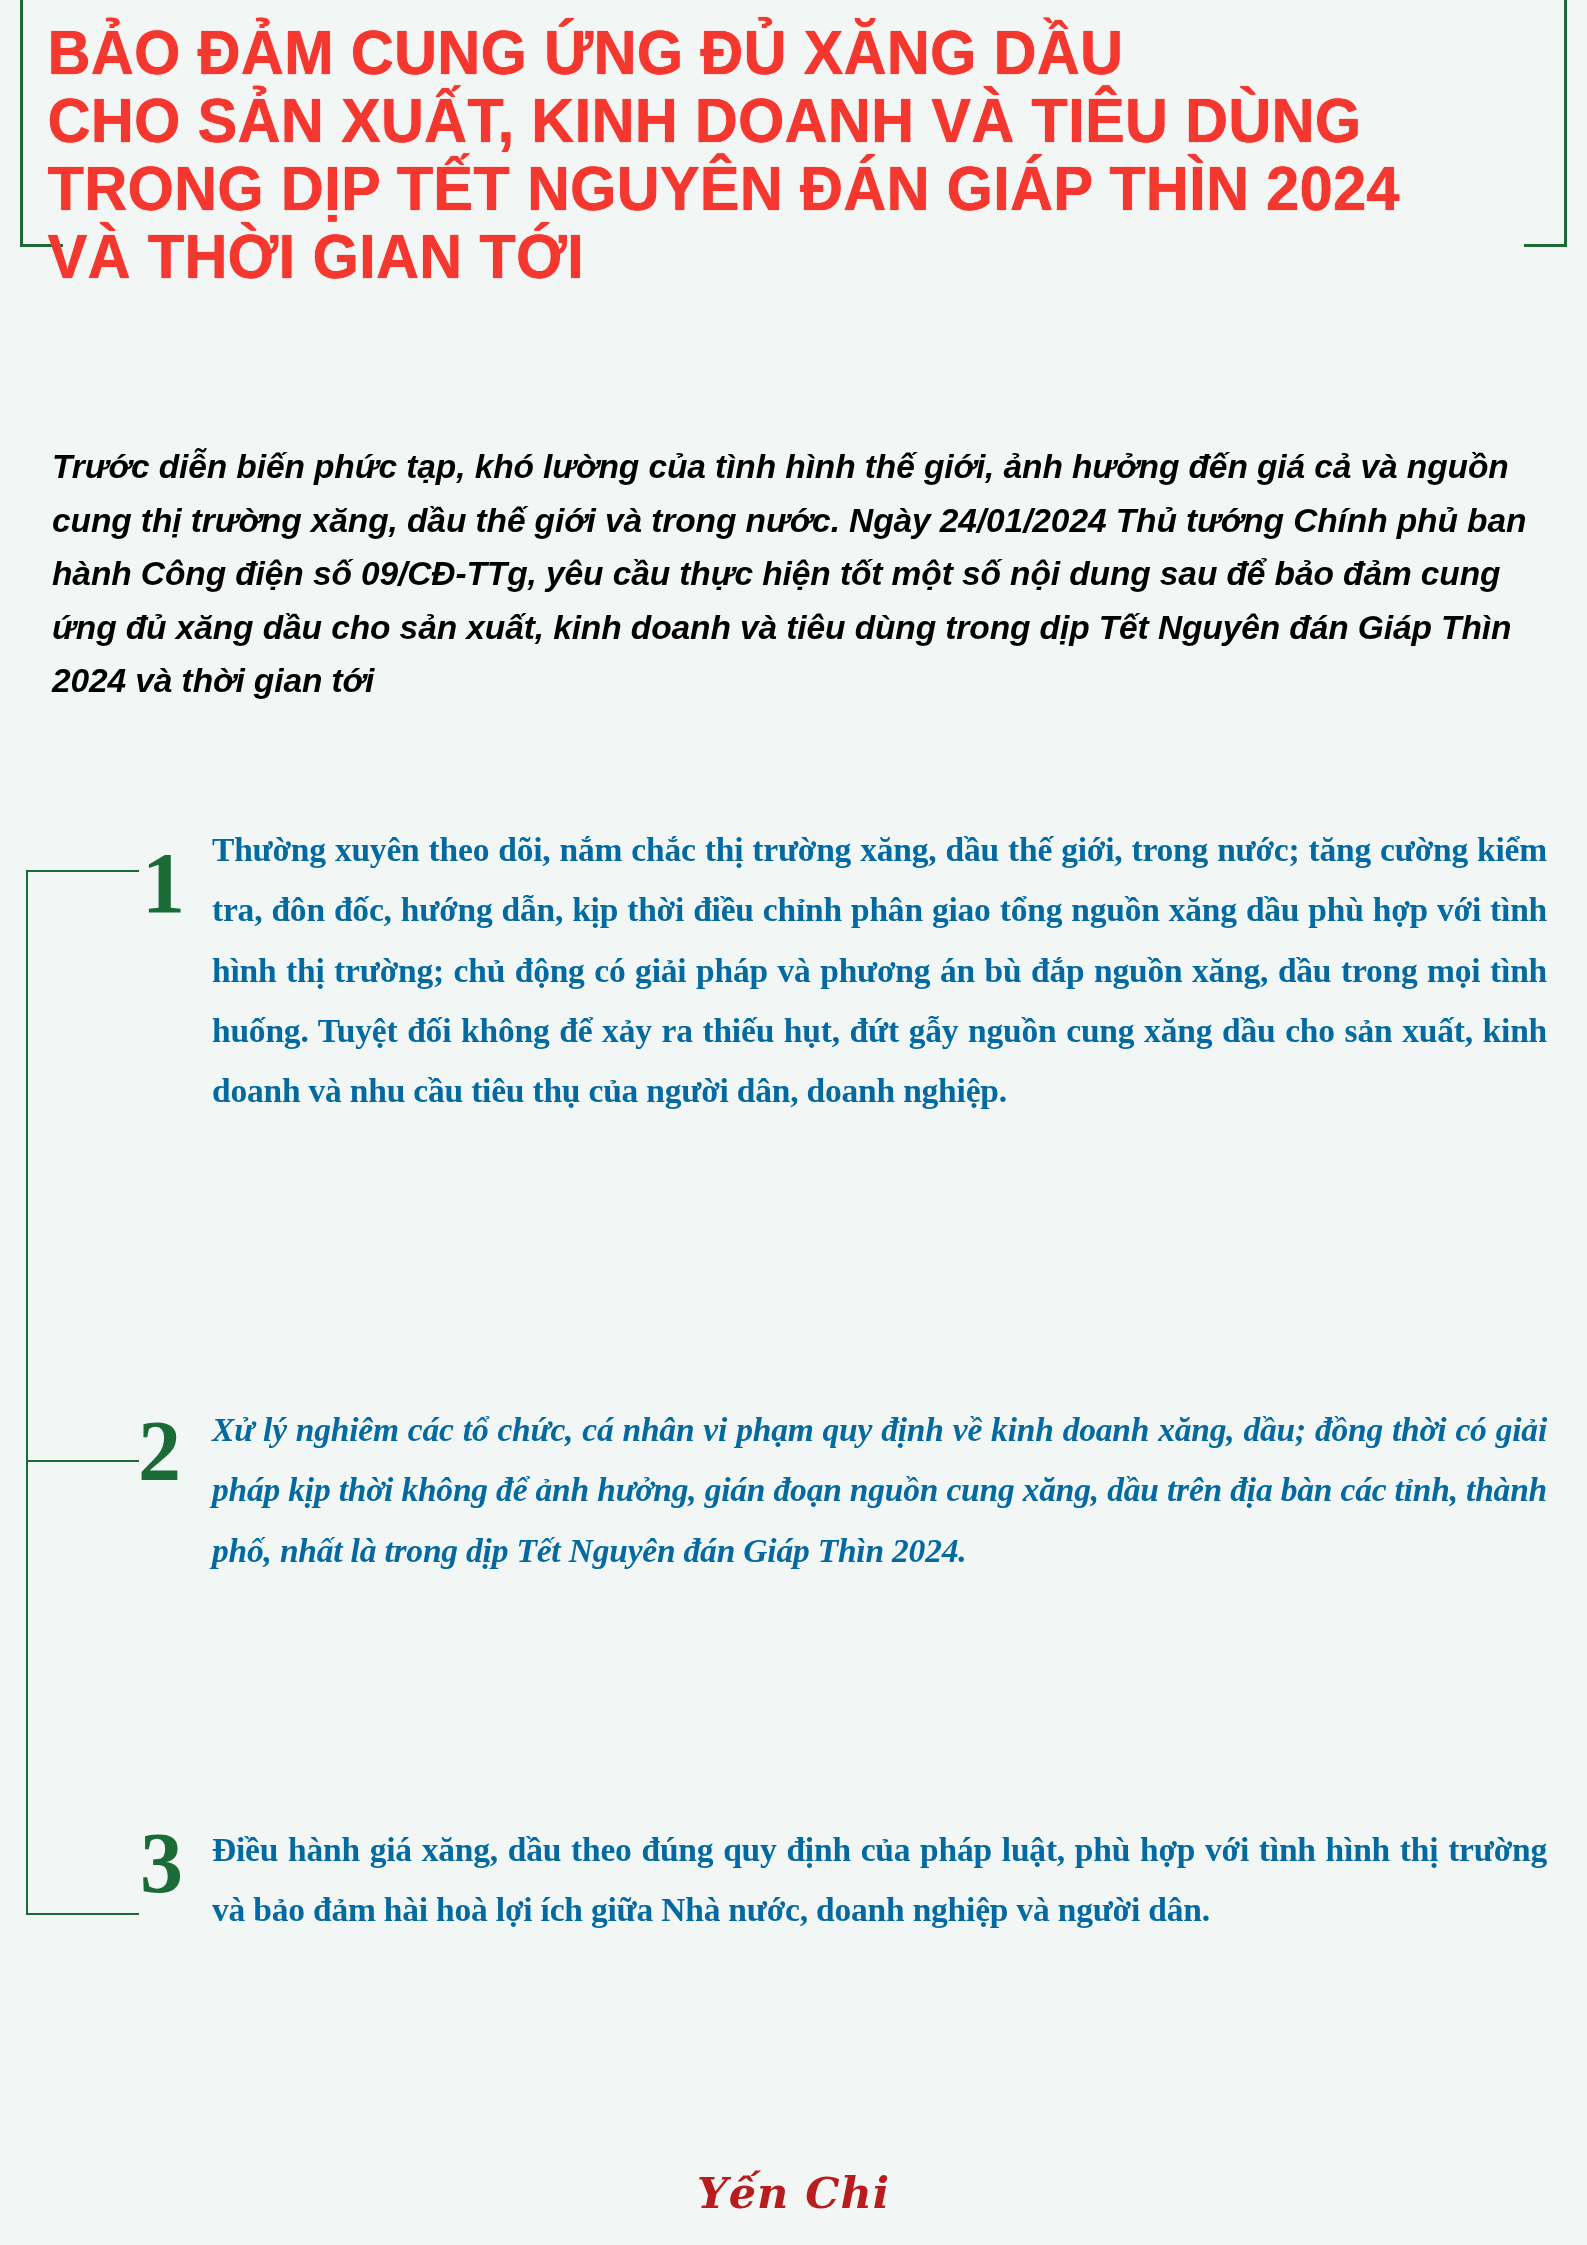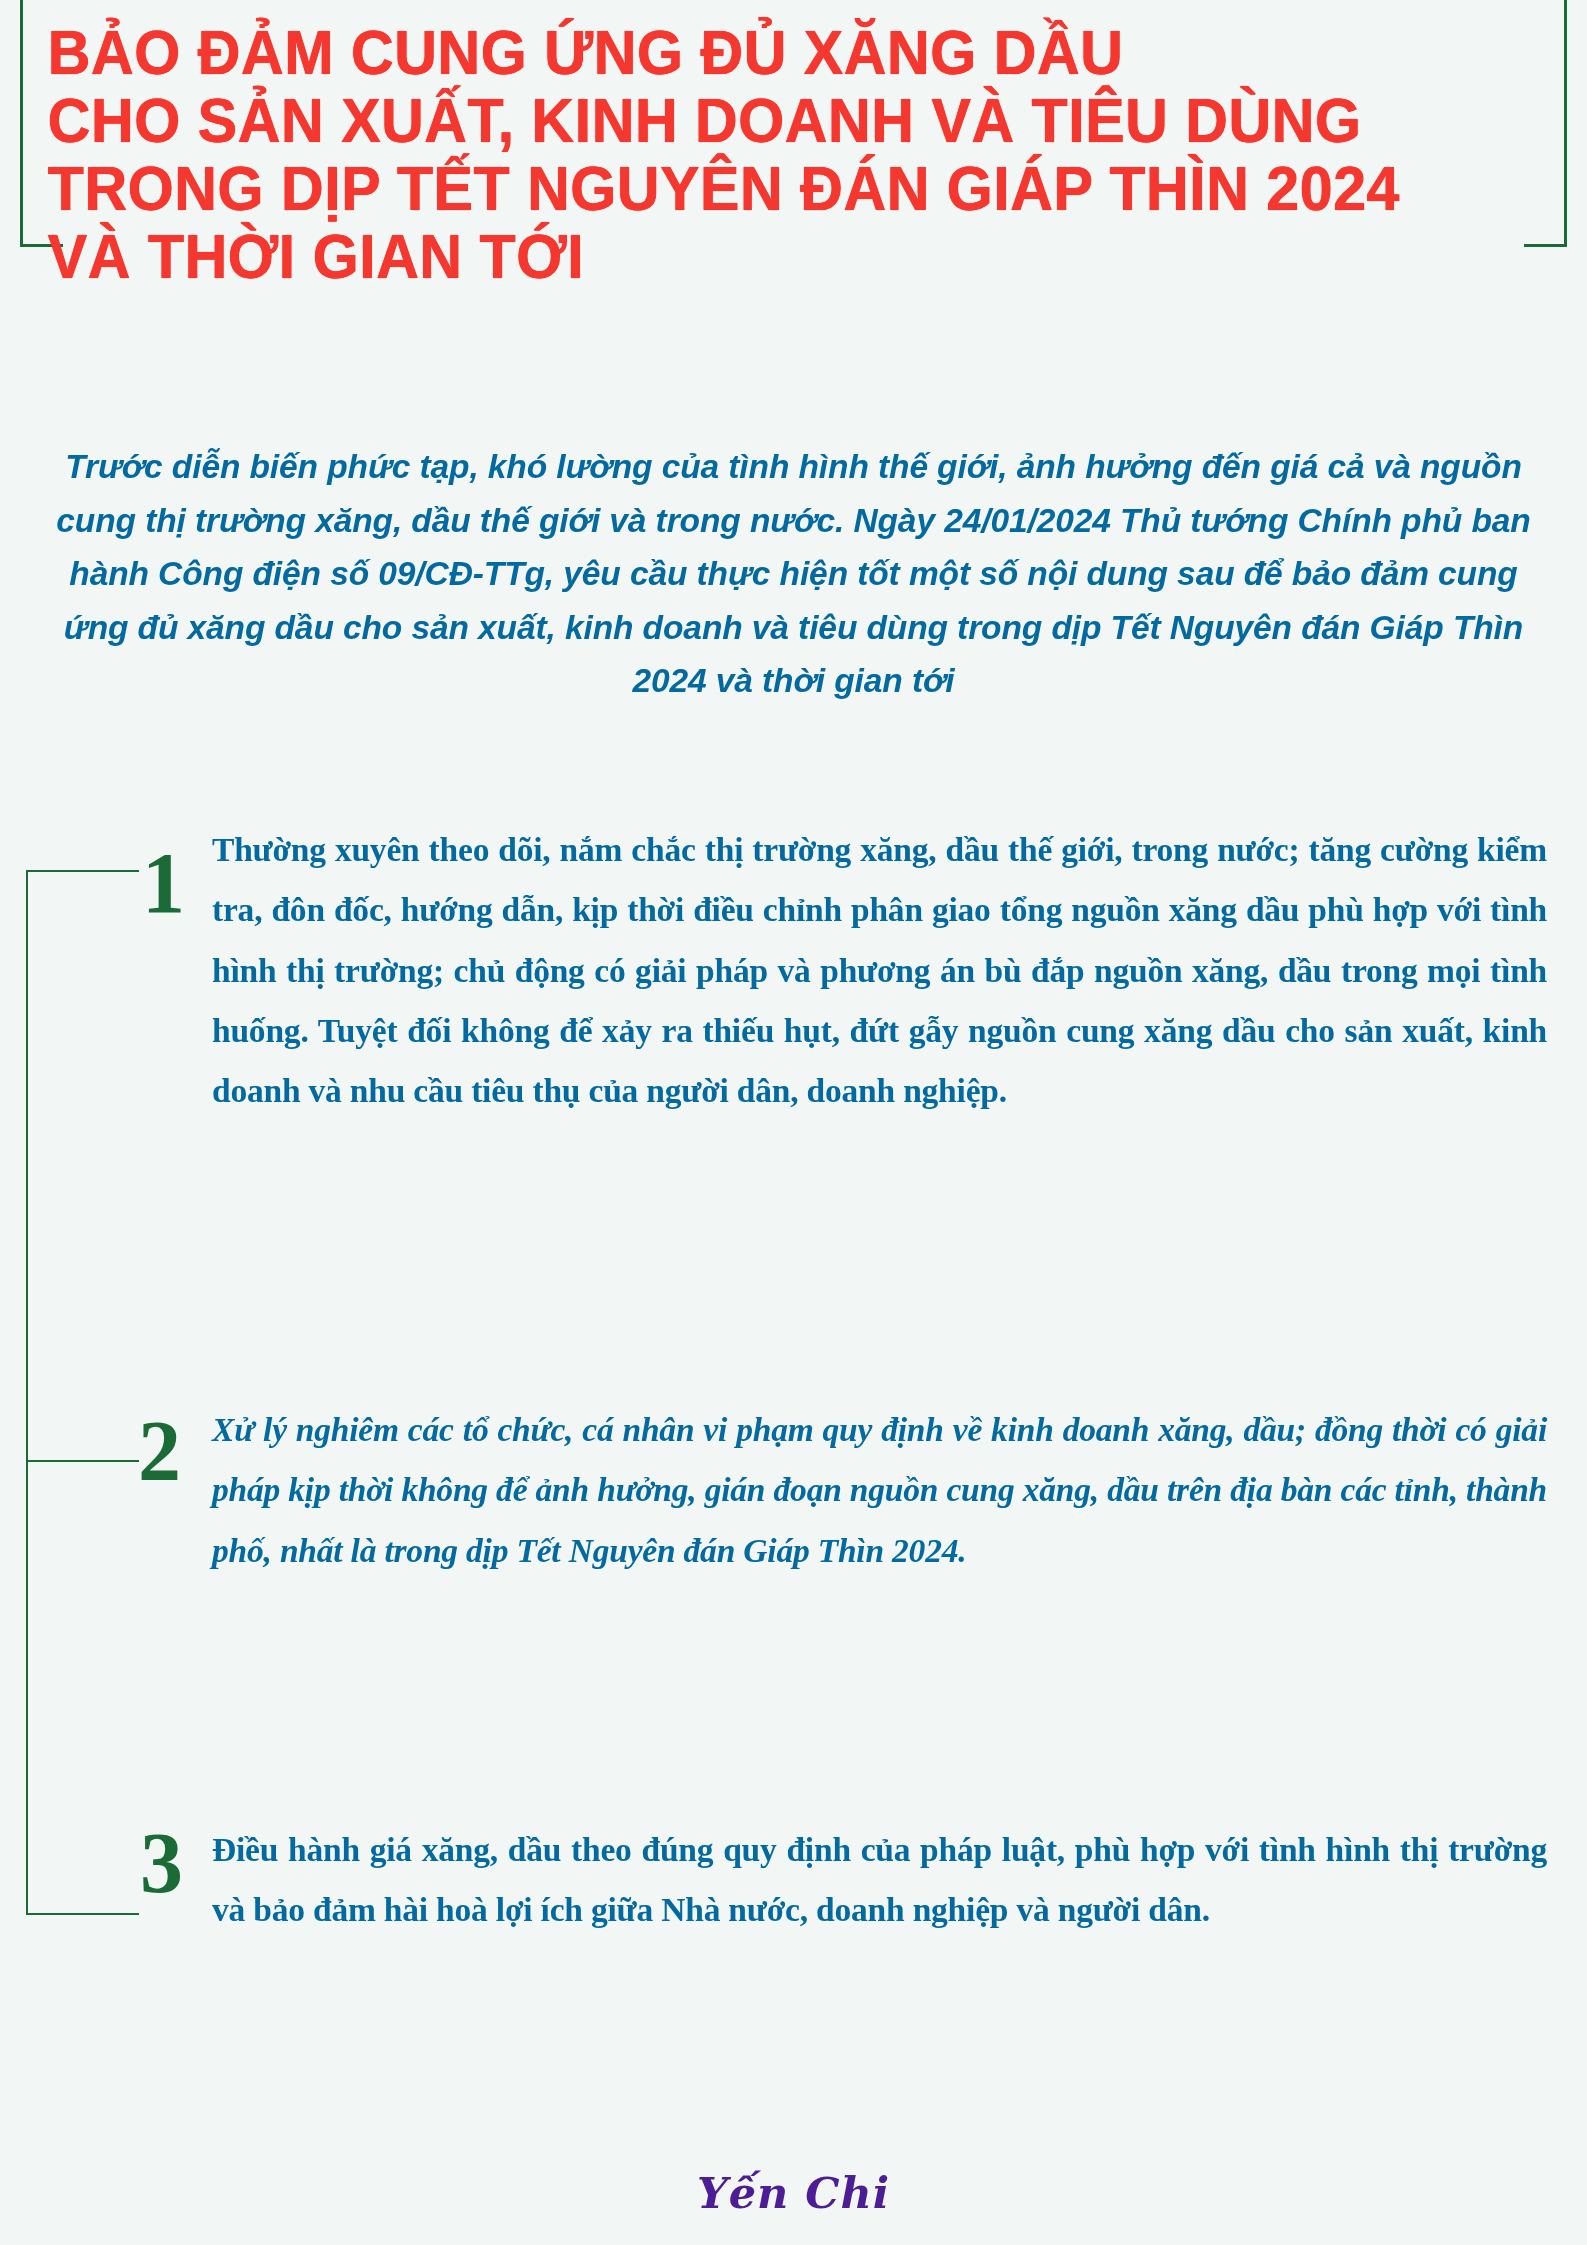--- a/index.html
+++ b/index.html
@@ -64,22 +64,21 @@
     white-space: nowrap;
     text-shadow: 0 0 1px #f4382f, 0.5px 0 0 #f4382f;
   }
 
   
   .intro {
     position: absolute;
     left: 52px;
     top: 440px;
     width: 1483px;
-    text-align: center;
-    color: #0369a1;
+    color: #000000;
     font-family: "Liberation Sans", sans-serif;
     font-style: italic;
     font-weight: 700;
     font-size: 33.5px;
     line-height: 1.60;
     letter-spacing: -0.1px;
   }
 
   
   .rail {
@@ -138,21 +137,21 @@
   #item-3 .item-num  { left: 140px; top: 0px; }
   #item-3 .item-body { left: 212px; top: 0px; width: 1335px; }
 
   
   .signature {
     position: absolute;
     left: 0;
     top: 2168px;
     width: 1587px;
     text-align: center;
-    color: #4c1d95;
+    color: #b91c1c;
     font-family: "DejaVu Serif", serif;
     font-style: italic;
     font-weight: 700;
     font-size: 43px;
     letter-spacing: 1px;
   }
 </style>
 </head>
 <body>
 

